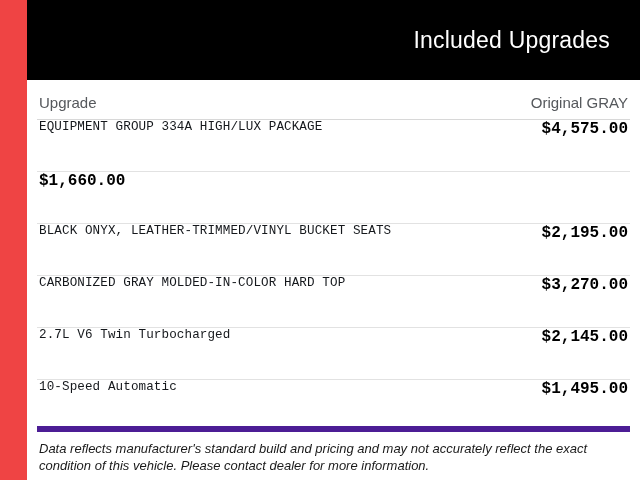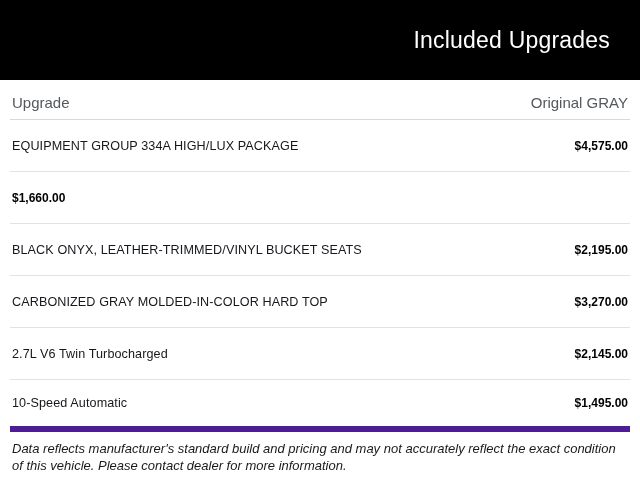--- a/index.html
+++ b/index.html
@@ -10,22 +10,23 @@
     width: 640px;
     height: 480px;
     background: #000000;
     font-family: "Liberation Sans", sans-serif;
     overflow: hidden;
   }
   .page {
     position: relative;
     width: 640px;
     height: 480px;
-    background: #6d28d9;
+    background: #ef4444;
     box-sizing: border-box;
+    padding-left: 27px;
   }
   .header {
     height: 80px;
     background: #000000;
     display: flex;
     align-items: center;
     justify-content: flex-end;
     padding-right: 30px;
     box-sizing: border-box;
   }
@@ -52,39 +53,39 @@
   .col-head-left, .col-head-right {
     font-size: 15px;
     color: #55585c;
     font-weight: 400;
   }
   .rows {
     display: block;
   }
   .row {
     display: flex;
-    align-items: center;
     justify-content: space-between;
     height: 52px;
     border-bottom: 1px solid #e2e2e2;
     padding: 0 2px;
     box-sizing: border-box;
+    font-family: Liberation Mono, monospace;
   }
   .row:last-of-type {
     border-bottom: 6px solid #4c1d95;
   }
   .row-label {
     font-size: 12.6px;
     color: #15181c;
     font-weight: 400;
     letter-spacing: 0.1px;
     padding-right: 12px;
   }
   .row-price {
-    font-size: 12px;
+    font-size: 16px;
     color: #000000;
     font-weight: bold;
     white-space: nowrap;
   }
   .disclaimer {
     font-size: 13px;
     color: #1a1a1a;
     font-style: italic;
     padding: 9px 2px 0 2px;
     line-height: 1.3;

